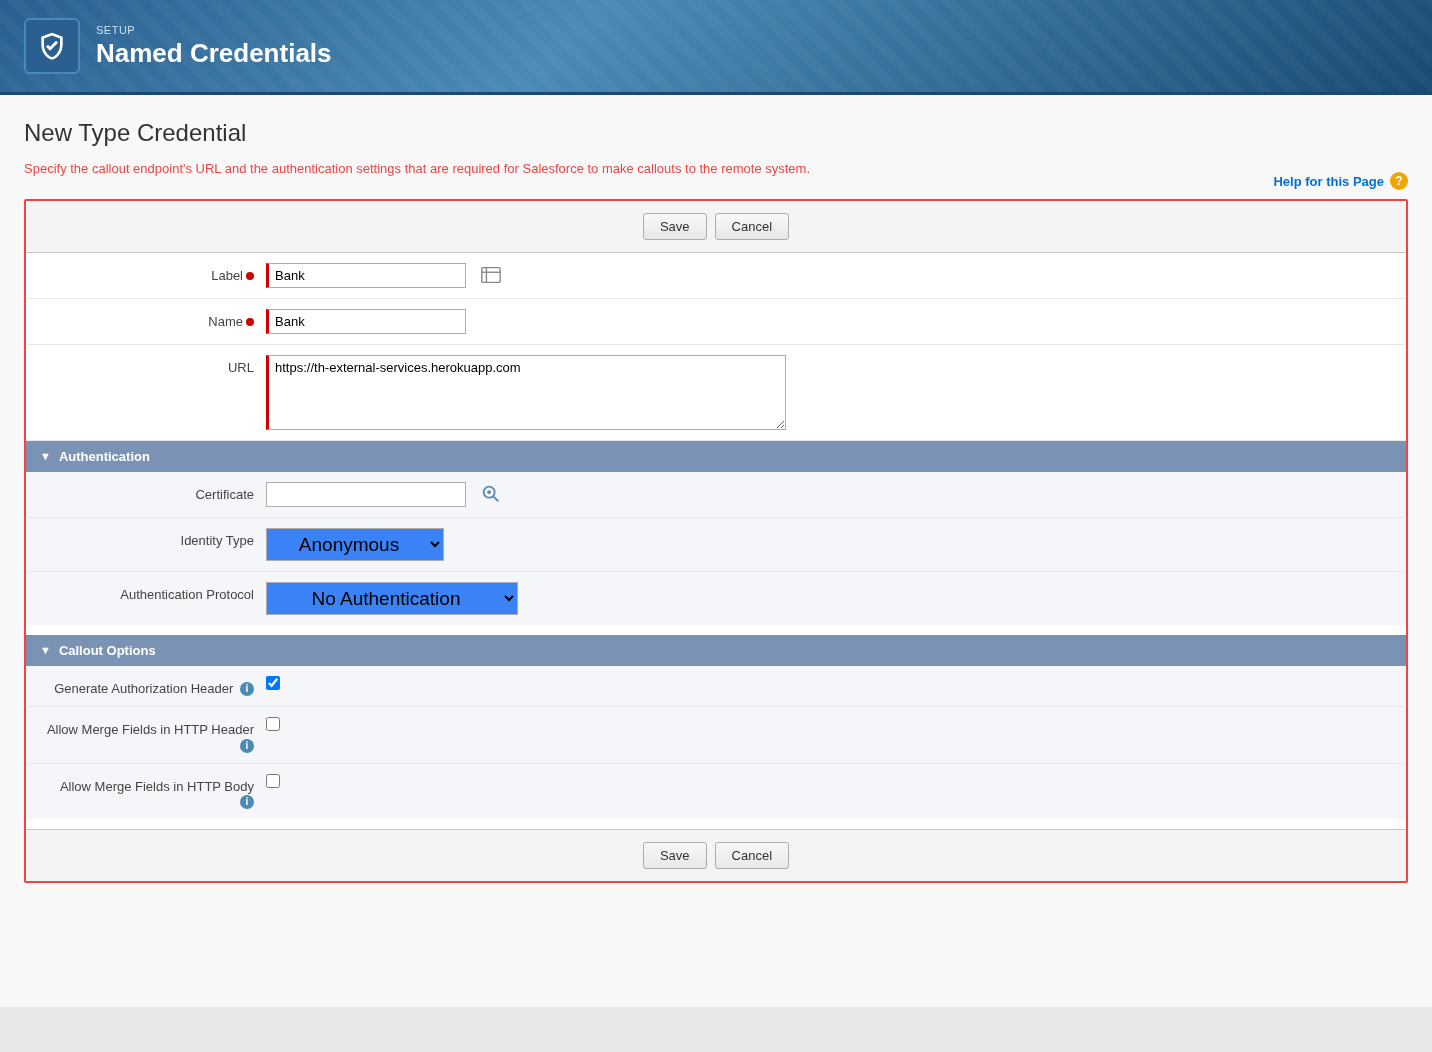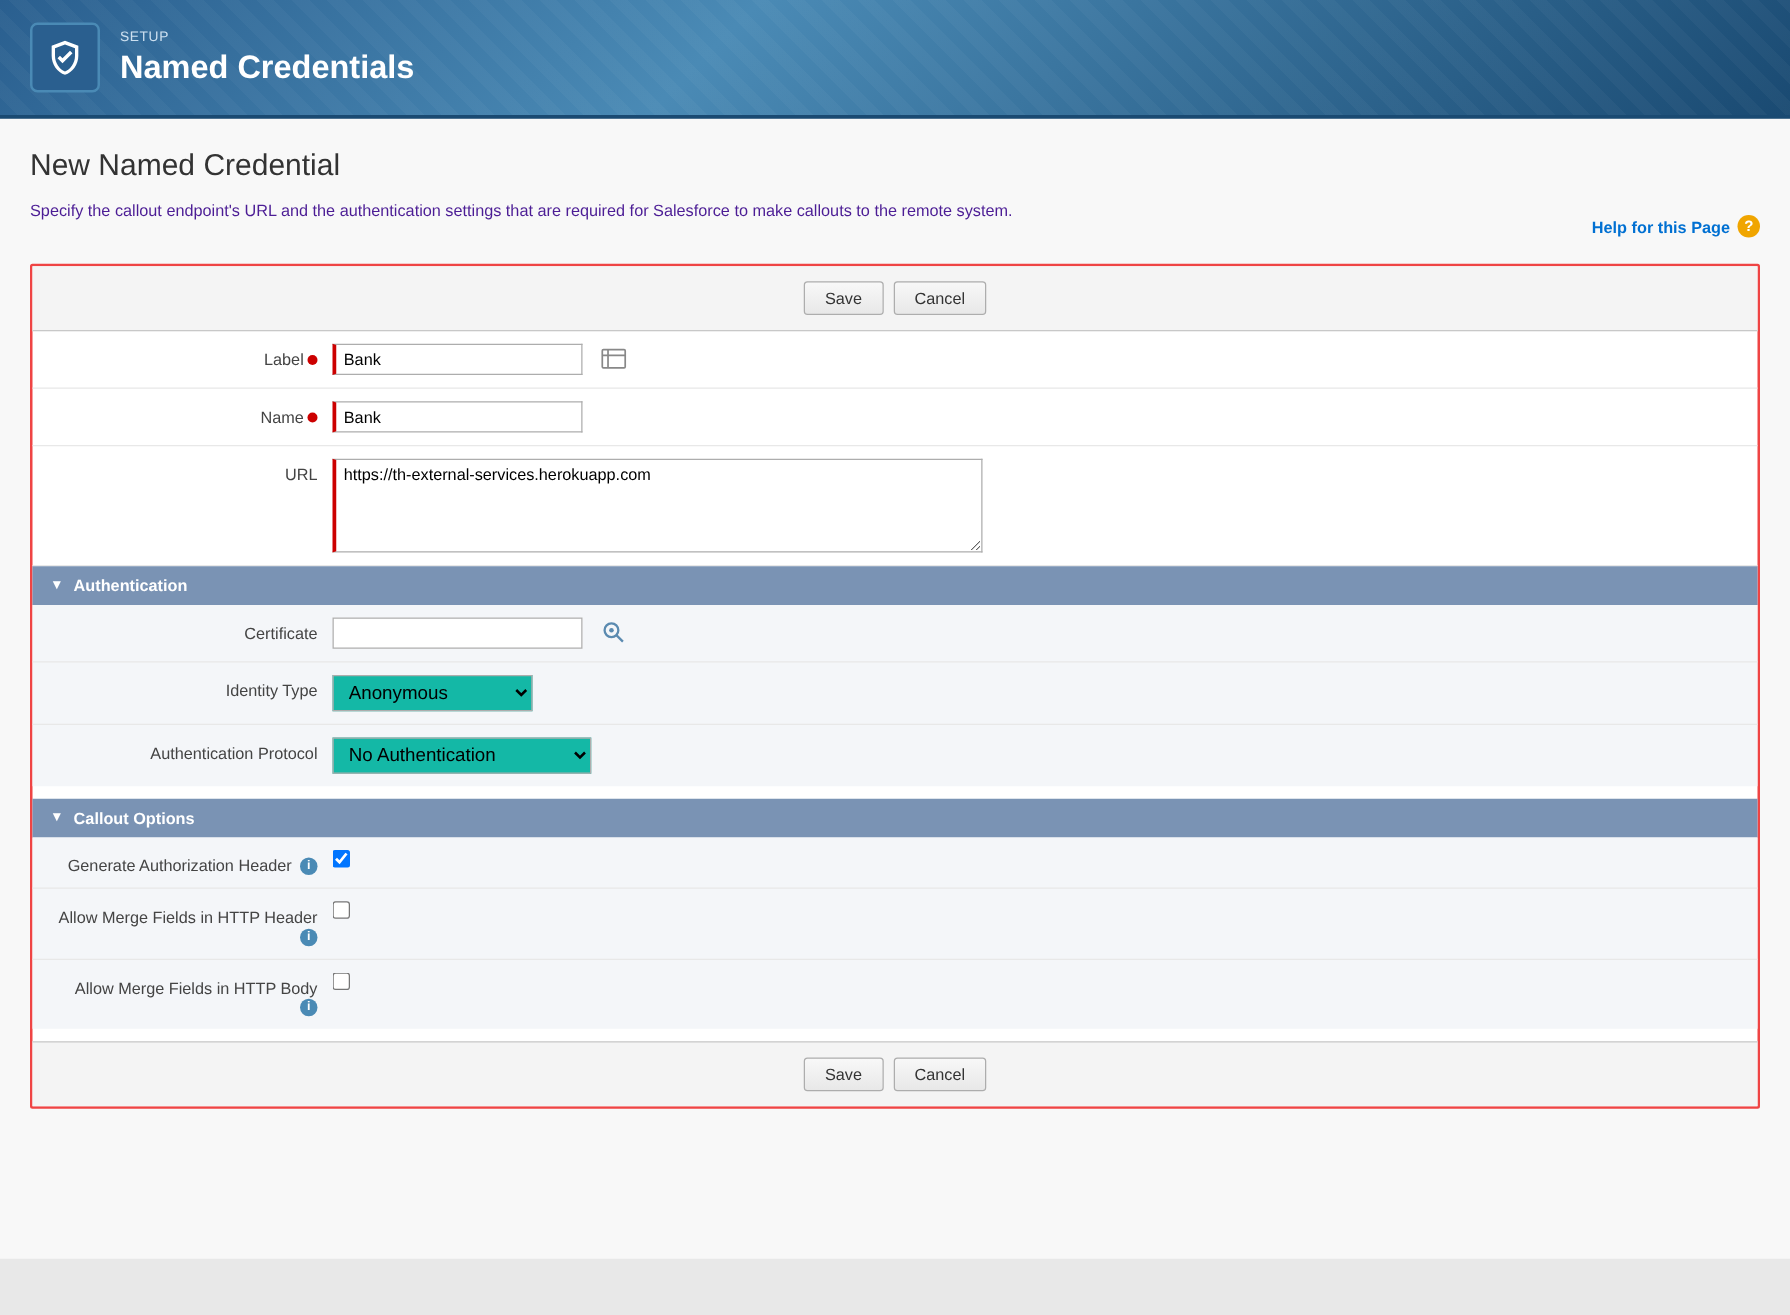--- a/index.html
+++ b/index.html
@@ -83,22 +83,22 @@
 
     .page-title {
       font-size: 24px;
       font-weight: normal;
       color: #333;
       margin-bottom: 12px;
     }
 
     .page-description {
       font-size: 13px;
-      color: #4c1d95;
-      margin-bottom: 32px;
+      color: #ef4444;
+      margin-bottom: 20px;
       line-height: 1.5;
     }
 
     .help-link-container {
       position: absolute;
       top: 172px;
       right: 24px;
       display: flex;
       align-items: center;
       gap: 6px;
@@ -273,25 +273,26 @@
     .certificate-input {
       width: 200px;
       border: 1px solid #adadad;
       padding: 4px 6px;
       font-size: 13px;
       background: white;
     }
 
     select.form-select {
       padding: 4px 8px;
-      font-size: 15px;
-      border: 1px solid #adadad;
-      background: #14b8a6;
+      font-size: 19px;
+      border: 1px solid #adadad;
+      background: #3b82f6;
       cursor: pointer;
       min-width: 160px;
+      text-align: center;
     }
 
     .checkbox-input {
       width: 14px;
       height: 14px;
       cursor: pointer;
     }
 
     
     .callout-section {
@@ -331,21 +332,21 @@
     </div>
   </div>
 
   <div class="main-content">
 
     <div class="help-link-container">
       <a class="help-link" href="#">Help for this Page</a>
       <span class="help-icon">?</span>
     </div>
 
-    <h1 class="page-title">New Named Credential</h1>
+    <h1 class="page-title">New Type Credential</h1>
     <p class="page-description">Specify the callout endpoint's URL and the authentication settings that are required for Salesforce to make callouts to the remote system.</p>
 
     <div class="form-container">
 
       <div class="button-bar">
         <button class="btn btn-save">Save</button>
         <button class="btn btn-cancel">Cancel</button>
       </div>
 
       <div class="form-body">

